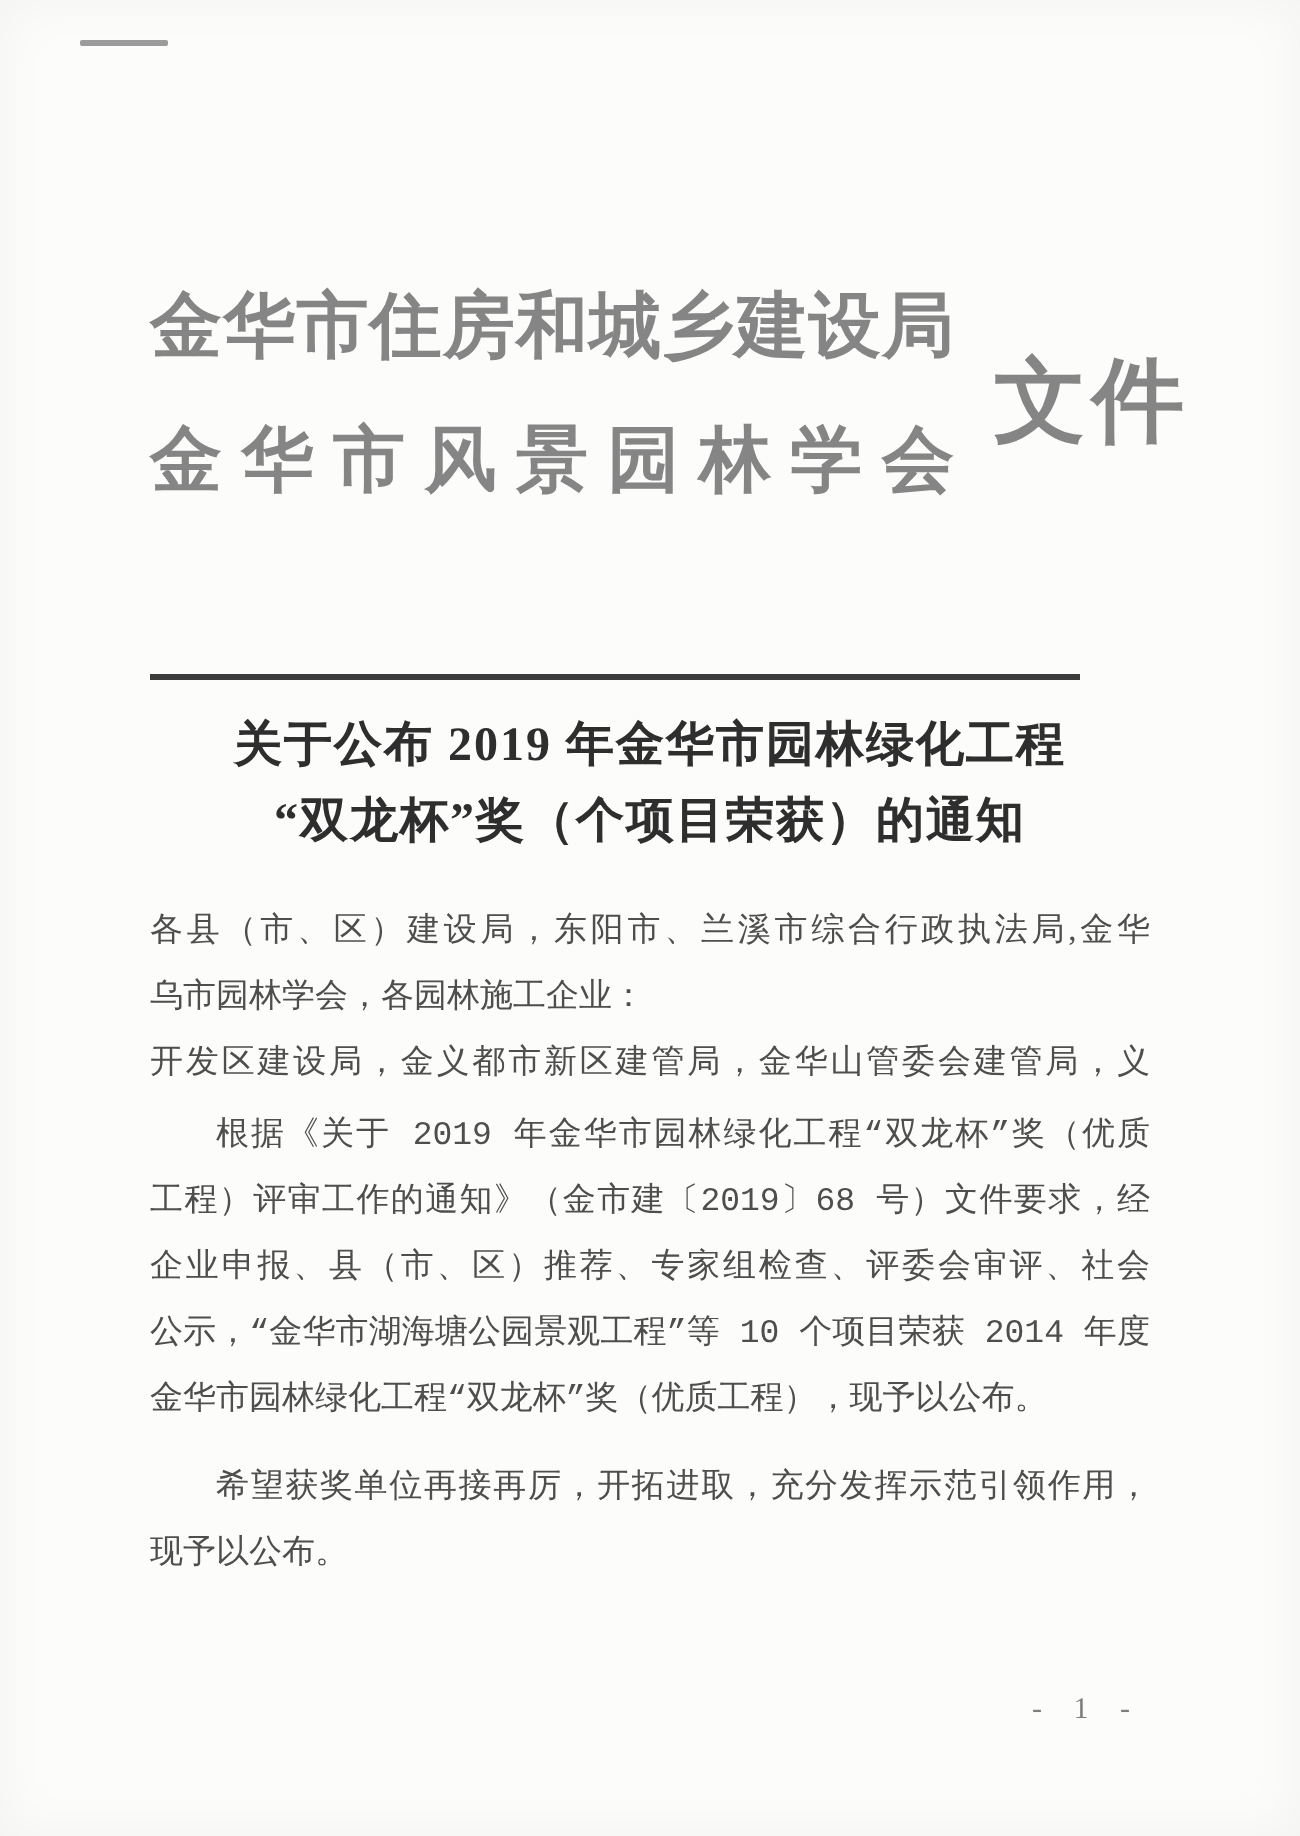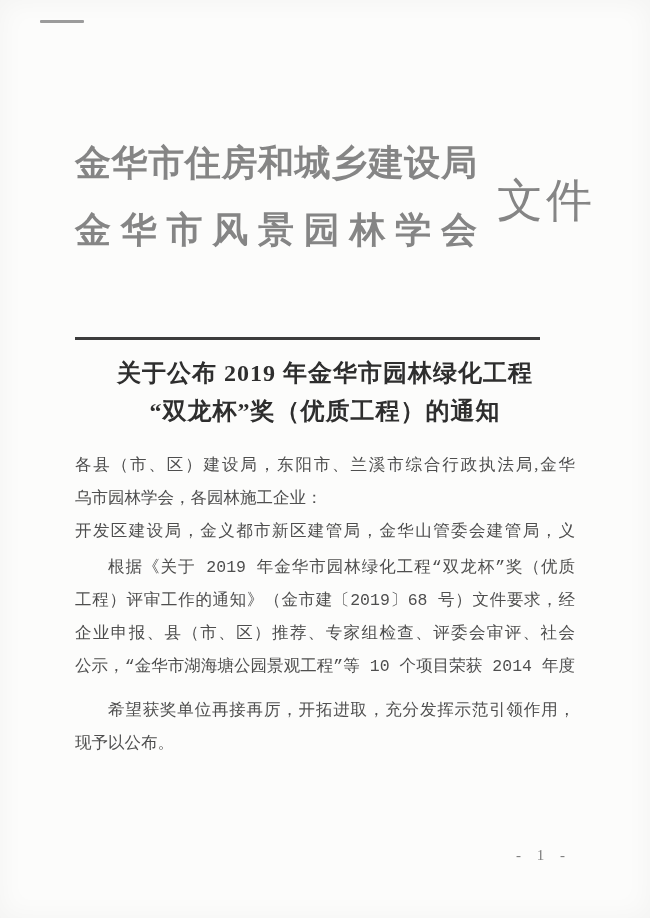--- a/index.html
+++ b/index.html
@@ -22,21 +22,21 @@
     position:absolute; left:75px; top:130px; width:535px;
     display:flex; align-items:center;
   }
   .org-lines { width:402px; }
   .org-line {
     display:flex; justify-content:space-between; align-items:center;
     height:67px; font-size:36px; font-weight:bold;
     color:var(--ink-header,#858585); white-space:nowrap;
   }
   .doc-type {
-    font-size:46px; font-weight:normal; letter-spacing:3px;
+    font-size:46px; font-weight:bold; letter-spacing:3px;
     color:var(--ink-header,#858585); margin-left:20px;
     transform:translateY(4px);
   }
   .doc-number {
     position:absolute; top:287px; left:0; width:100%;
     text-align:center; font-size:20px; letter-spacing:1px;
     color:var(--ink-docnum,#6e6e6e);
   }
   .rule {
     position:absolute; top:337px; left:75px;
@@ -98,36 +98,37 @@
         </div>
     </div>
     <div class="doc-type">文件</div>
   </div>
 
 
   <div class="rule"></div>
 
   <div class="title">
     <div>关于公布 2019 年金华市园林绿化工程</div>
-    <div>“双龙杯”奖（优质工程）的通知</div>
+    <div>“双龙杯”奖（个项目荣获）的通知</div>
   </div>
 
   <div class="body-text">
 
     <div class="para">
       <div class="bline fill">各县（市、区）建设局，东阳市、兰溪市综合行政执法局,金华</div>
       <div class="bline left">乌市园林学会，各园林施工企业：</div>
       <div class="bline fill">开发区建设局，金义都市新区建管局，金华山管委会建管局，义</div>
     </div>
 
     <div class="para gap-sm">
       <div class="bline fill indent">根据《关于 2019 年金华市园林绿化工程“双龙杯”奖（优质</div>
       <div class="bline fill">工程）评审工作的通知》（金市建〔2019〕68 号）文件要求，经</div>
       <div class="bline fill">企业申报、县（市、区）推荐、专家组检查、评委会审评、社会</div>
       <div class="bline fill">公示，“金华市湖海塘公园景观工程”等 10 个项目荣获 2014 年度</div>
+      <div class="bline left">金华市园林绿化工程“双龙杯”奖（优质工程），现予以公布。</div>
     </div>
 
     <div class="para gap-md">
       <div class="bline fill indent">希望获奖单位再接再厉，开拓进取，充分发挥示范引领作用，</div>
       <div class="bline left">现予以公布。</div>
     </div>
 
   </div>
 
   <div class="page-num">- 1 -</div>

